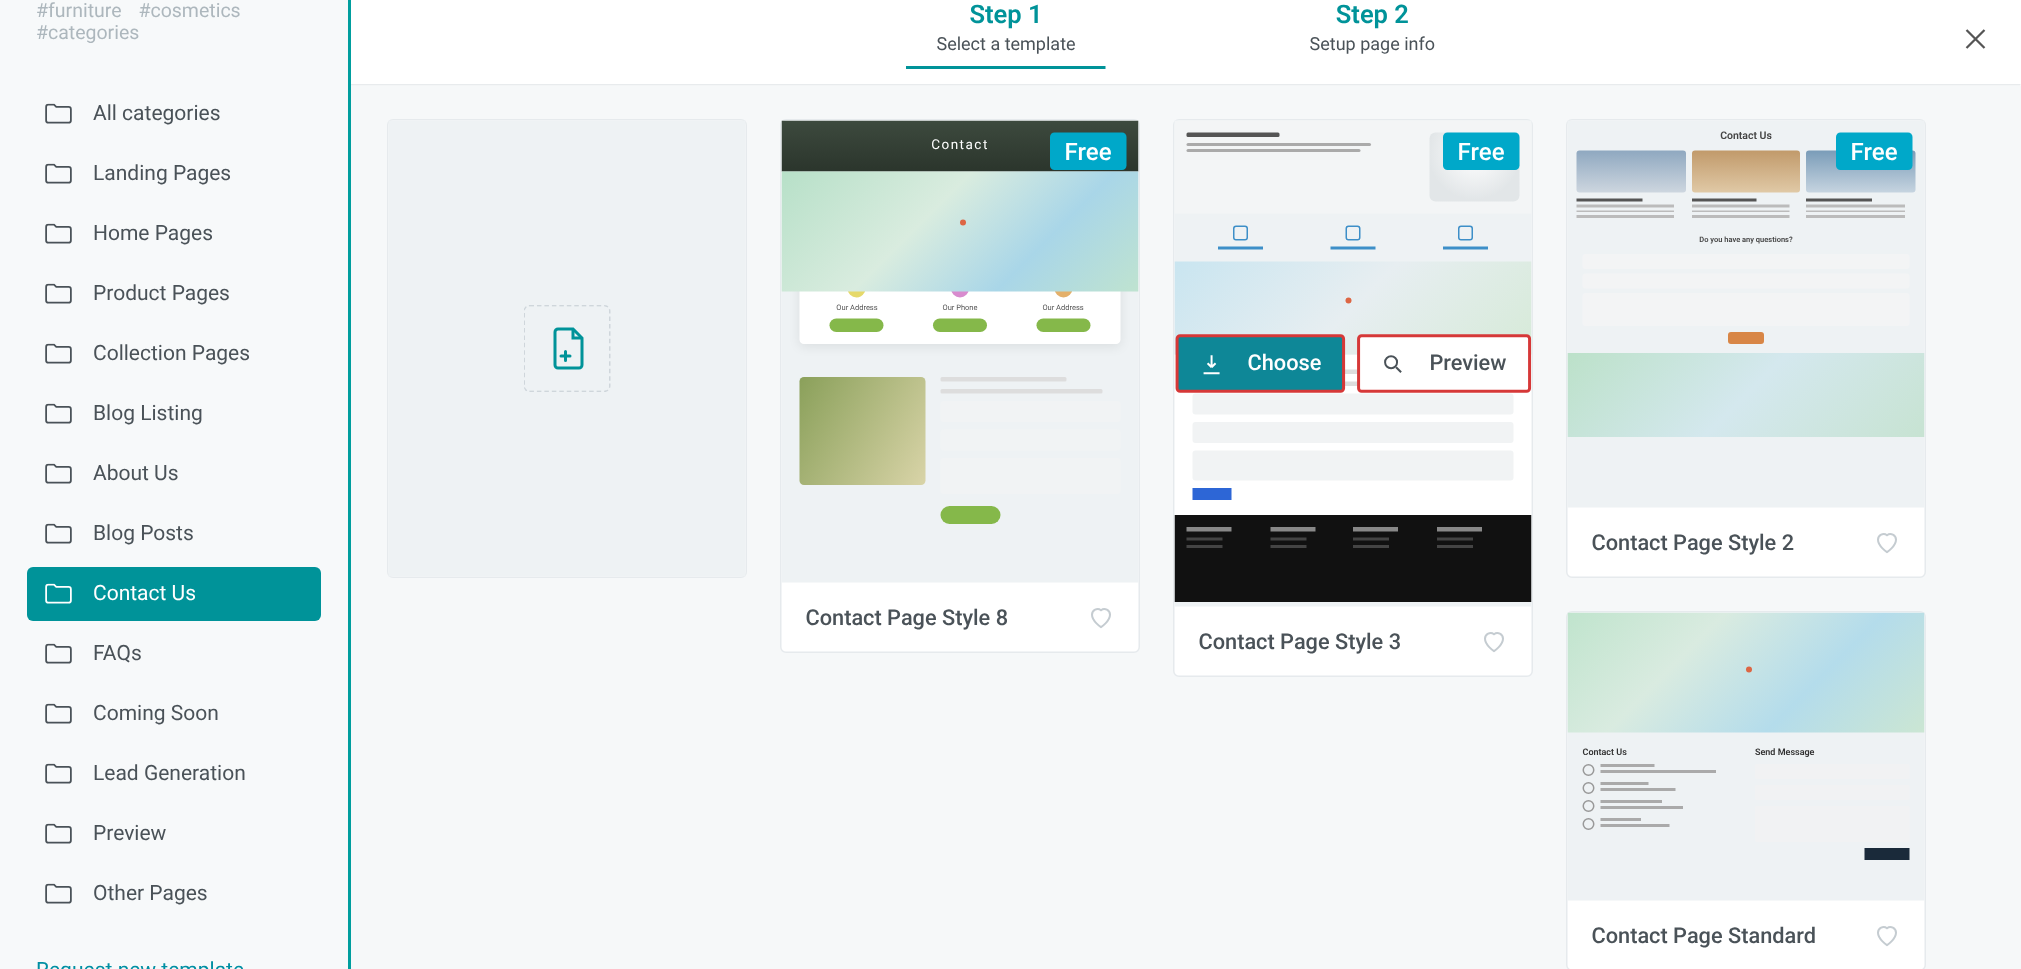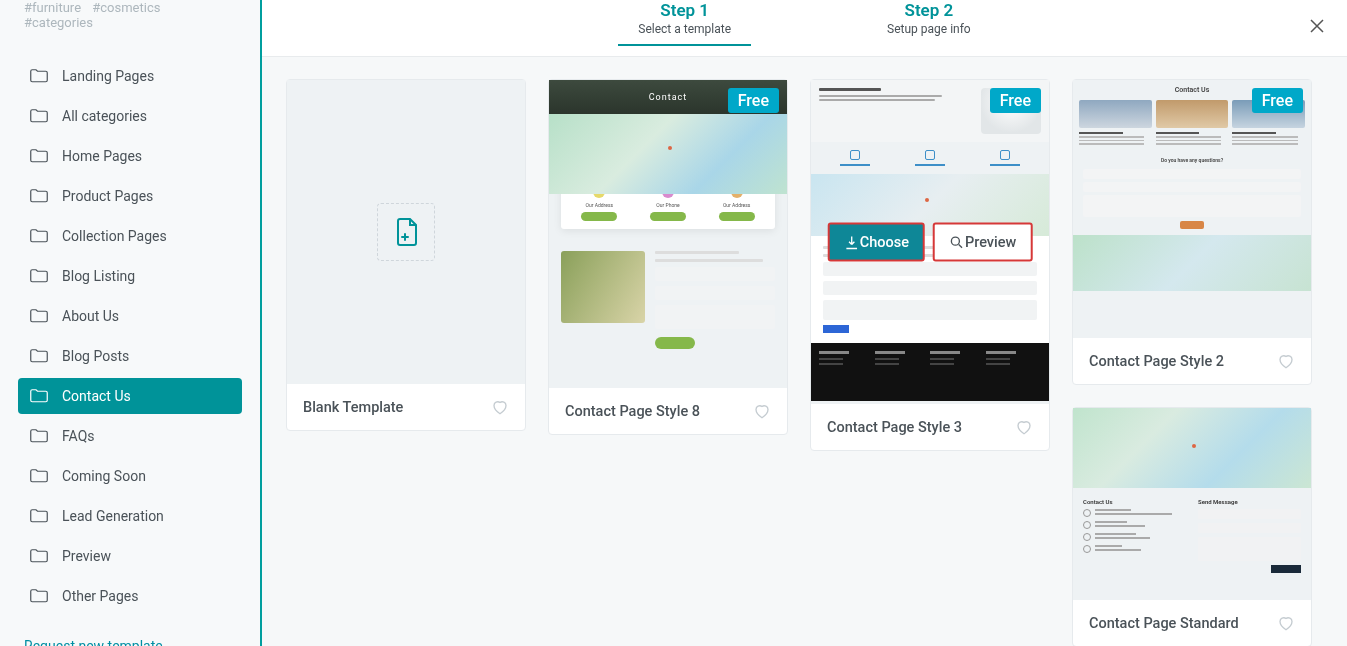--- a/index.html
+++ b/index.html
@@ -1,18 +1,18 @@
 <!DOCTYPE html>
 <html><head>
 <meta charset="utf-8">
 <style>
 * { box-sizing: border-box; margin: 0; padding: 0; }
 body { font-family: -apple-system, BlinkMacSystemFont, "Segoe UI", Roboto, sans-serif; background: #fff; width: 1347px; height: 646px; overflow: hidden; display: flex; }
 
-.sidebar { width: 262px; background: #f7f9fa; border-right: 2px solid #009e9e; padding: 0 0 20px 0; overflow-y: auto; position: relative; }
+.sidebar { width: 234px; background: #f7f9fa; border-right: 2px solid #009e9e; padding: 0 0 20px 0; overflow-y: auto; position: relative; }
 .tags { padding: 0 24px 10px 24px; font-size: 13px; color: #adb7bd; }
 .tags span { margin-right: 8px; }
 .nav { list-style: none; padding: 18px 18px 0 18px; }
 .nav li { display: flex; align-items: center; padding: 10px 12px; border-radius: 4px; cursor: pointer; font-size: 14px; color: #4a5258; margin-bottom: 4px; }
 .nav li.active { background: #009399; color: #fff; }
 .nav li .folder-icon { width: 18px; height: 14px; margin-right: 14px; flex-shrink: 0; }
 .request-link { display: flex; align-items: center; padding: 20px 24px; font-size: 14px; color: #008fa3; cursor: pointer; }
 .request-link .arrow { margin-left: 6px; }
 
 .main { flex: 1; display: flex; flex-direction: column; position: relative; }
@@ -34,21 +34,21 @@
 
 .thumb { position: relative; background: #eef2f4; overflow: hidden; }
 .thumb.h308 { height: 308px; }
 .thumb.h324 { height: 324px; }
 .thumb.h258 { height: 258px; }
 .thumb.h192 { height: 192px; }
 .badge { position: absolute; top: 8px; right: 8px; background: #00a8c9; color: #fff; font-size: 16px; padding: 3px 10px; border-radius: 3px; font-weight: 500; }
 
 .column { display: flex; flex-direction: column; gap: 22px; }
 .hover-overlay { position: absolute; top: 50%; left: 50%; transform: translate(-50%, -50%); display: flex; gap: 8px; }
-.hover-btn { display: flex; align-items: center; gap: 0; padding: 9px 14px; font-size: 14.5px; font-weight: 500; border-radius: 3px; cursor: pointer; }
+.hover-btn { display: flex; align-items: center; gap: 16px; padding: 9px 14px; font-size: 14.5px; font-weight: 500; border-radius: 3px; cursor: pointer; }
 .hover-btn.choose { background: #0e8797; border: 2px solid #d63838; color: #fff; }
 .hover-btn.preview { background: #fff; border: 2px solid #d63838; color: #4a5258; }
 
 
 .thumb .hdr-dark { height: 34px; background: linear-gradient(#3d4a3e,#2b352c); color: #fff; font-size: 9px; display: flex; align-items: center; justify-content: center; letter-spacing: 1px; }
 .thumb .map-green { height: 80px; background: linear-gradient(135deg,#b7e0c8 0%,#d9ecdf 40%,#a9d6e8 70%,#bfe3d0 100%); position: relative; }
 .thumb .pin { position:absolute; width:4px; height:4px; background:#d64; border-radius:50%; }
 .thumb .info-row { margin: -16px 12px 0 12px; background:#fff; border-radius:3px; box-shadow:0 2px 8px rgba(0,0,0,.08); display:flex; padding:8px 4px; }
 .thumb .info-cell { flex:1; text-align:center; }
 .thumb .info-cell .dot { width:12px; height:12px; border-radius:50%; margin:0 auto 4px; }
@@ -107,27 +107,27 @@
   <div class="tags">
     <span>#furniture</span>
     <span>#cosmetics</span><br>
     <span>#categories</span>
   </div>
   <ul class="nav">
     <li>
         <span class="folder-icon"><svg viewBox="0 0 24 18" fill="none" stroke="currentColor" stroke-width="1.6">
             <path d="M1 3a2 2 0 0 1 2-2h5l2 2h11a2 2 0 0 1 2 2v10a2 2 0 0 1-2 2H3a2 2 0 0 1-2-2V3z"></path>
           </svg></span>
+        <span>All categories</span>
+      </li>
+    <li>
+        <span class="folder-icon"><svg viewBox="0 0 24 18" fill="none" stroke="currentColor" stroke-width="1.6">
+            <path d="M1 3a2 2 0 0 1 2-2h5l2 2h11a2 2 0 0 1 2 2v10a2 2 0 0 1-2 2H3a2 2 0 0 1-2-2V3z"></path>
+          </svg></span>
         <span>Landing Pages</span>
-      </li>
-    <li>
-        <span class="folder-icon"><svg viewBox="0 0 24 18" fill="none" stroke="currentColor" stroke-width="1.6">
-            <path d="M1 3a2 2 0 0 1 2-2h5l2 2h11a2 2 0 0 1 2 2v10a2 2 0 0 1-2 2H3a2 2 0 0 1-2-2V3z"></path>
-          </svg></span>
-        <span>All categories</span>
       </li>
     <li>
         <span class="folder-icon"><svg viewBox="0 0 24 18" fill="none" stroke="currentColor" stroke-width="1.6">
             <path d="M1 3a2 2 0 0 1 2-2h5l2 2h11a2 2 0 0 1 2 2v10a2 2 0 0 1-2 2H3a2 2 0 0 1-2-2V3z"></path>
           </svg></span>
         <span>Home Pages</span>
       </li>
     <li>
         <span class="folder-icon"><svg viewBox="0 0 24 18" fill="none" stroke="currentColor" stroke-width="1.6">
             <path d="M1 3a2 2 0 0 1 2-2h5l2 2h11a2 2 0 0 1 2 2v10a2 2 0 0 1-2 2H3a2 2 0 0 1-2-2V3z"></path>
@@ -222,26 +222,20 @@
 
     <div class="card blank">
       <div class="thumb">
         <div class="blank-icon">
           <svg width="34" height="34" viewBox="0 0 34 34" fill="none" stroke="#009399" stroke-width="2">
               <path d="M11 4h10l6 6v18a2 2 0 0 1-2 2H11a2 2 0 0 1-2-2V6a2 2 0 0 1 2-2z"></path>
               <path d="M21 4v6h6"></path>
               <path d="M13 22h6M16 19v6" stroke-linecap="round"></path>
             </svg>
         </div>
-      </div>
-      <div class="footer">
-        <span class="title">Blank Template</span>
-        <span class="heart-icon"><svg viewBox="0 0 24 24" fill="none" stroke="currentColor" stroke-width="1.8">
-              <path d="M12 21s-8-5.3-8-11a5 5 0 0 1 8-4 5 5 0 0 1 8 4c0 5.7-8 11-8 11z"></path>
-            </svg></span>
       </div>
     </div>
 
     <div class="card">
       <div class="thumb h308">
         <span class="badge">Free</span>
         <div class="hdr-dark">Contact</div>
         <div class="map-green">
             <div class="pin" style="left:50%;top:40%"></div>
           </div>

